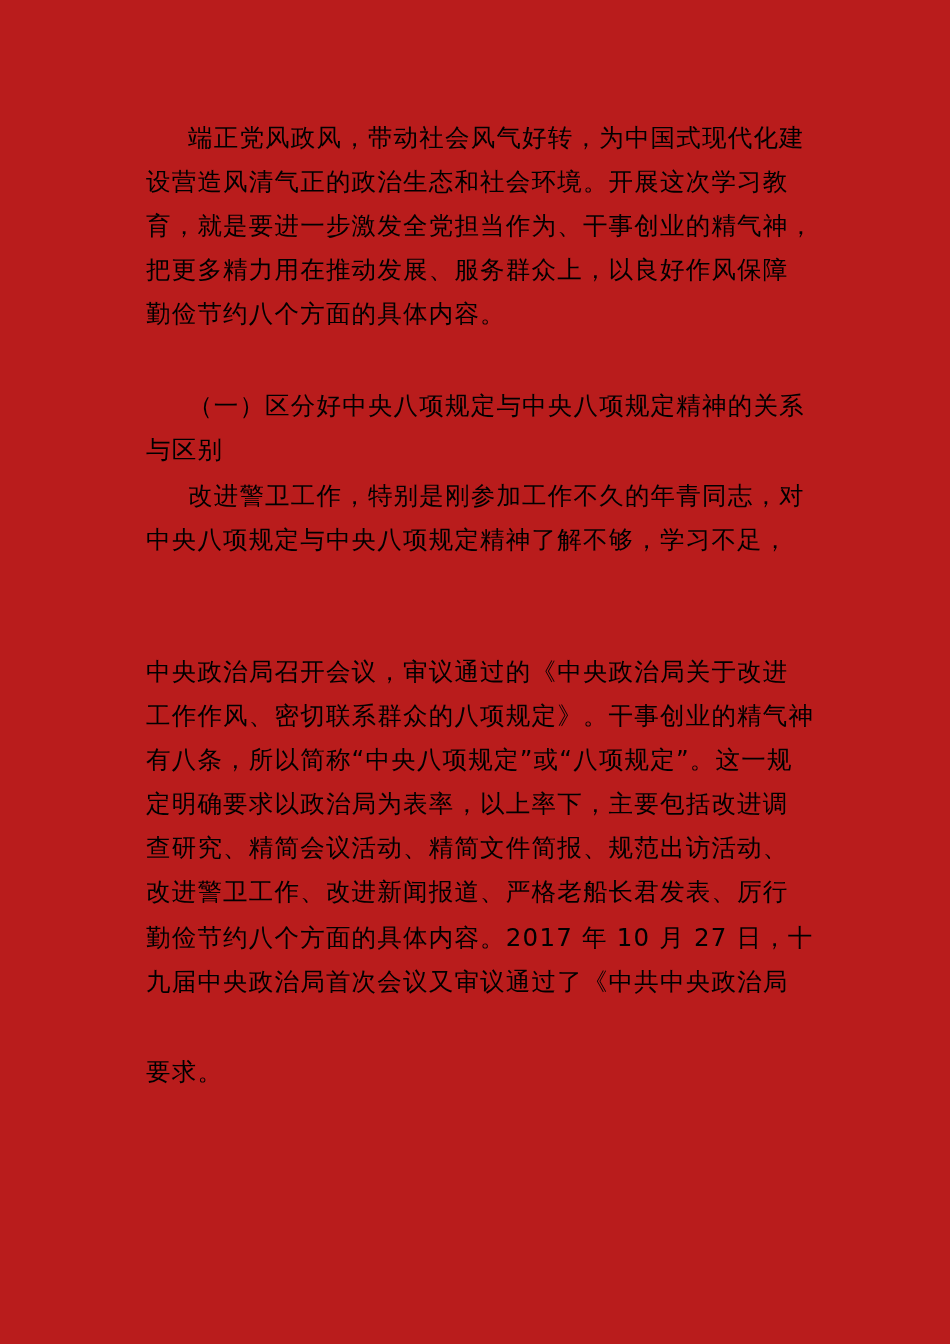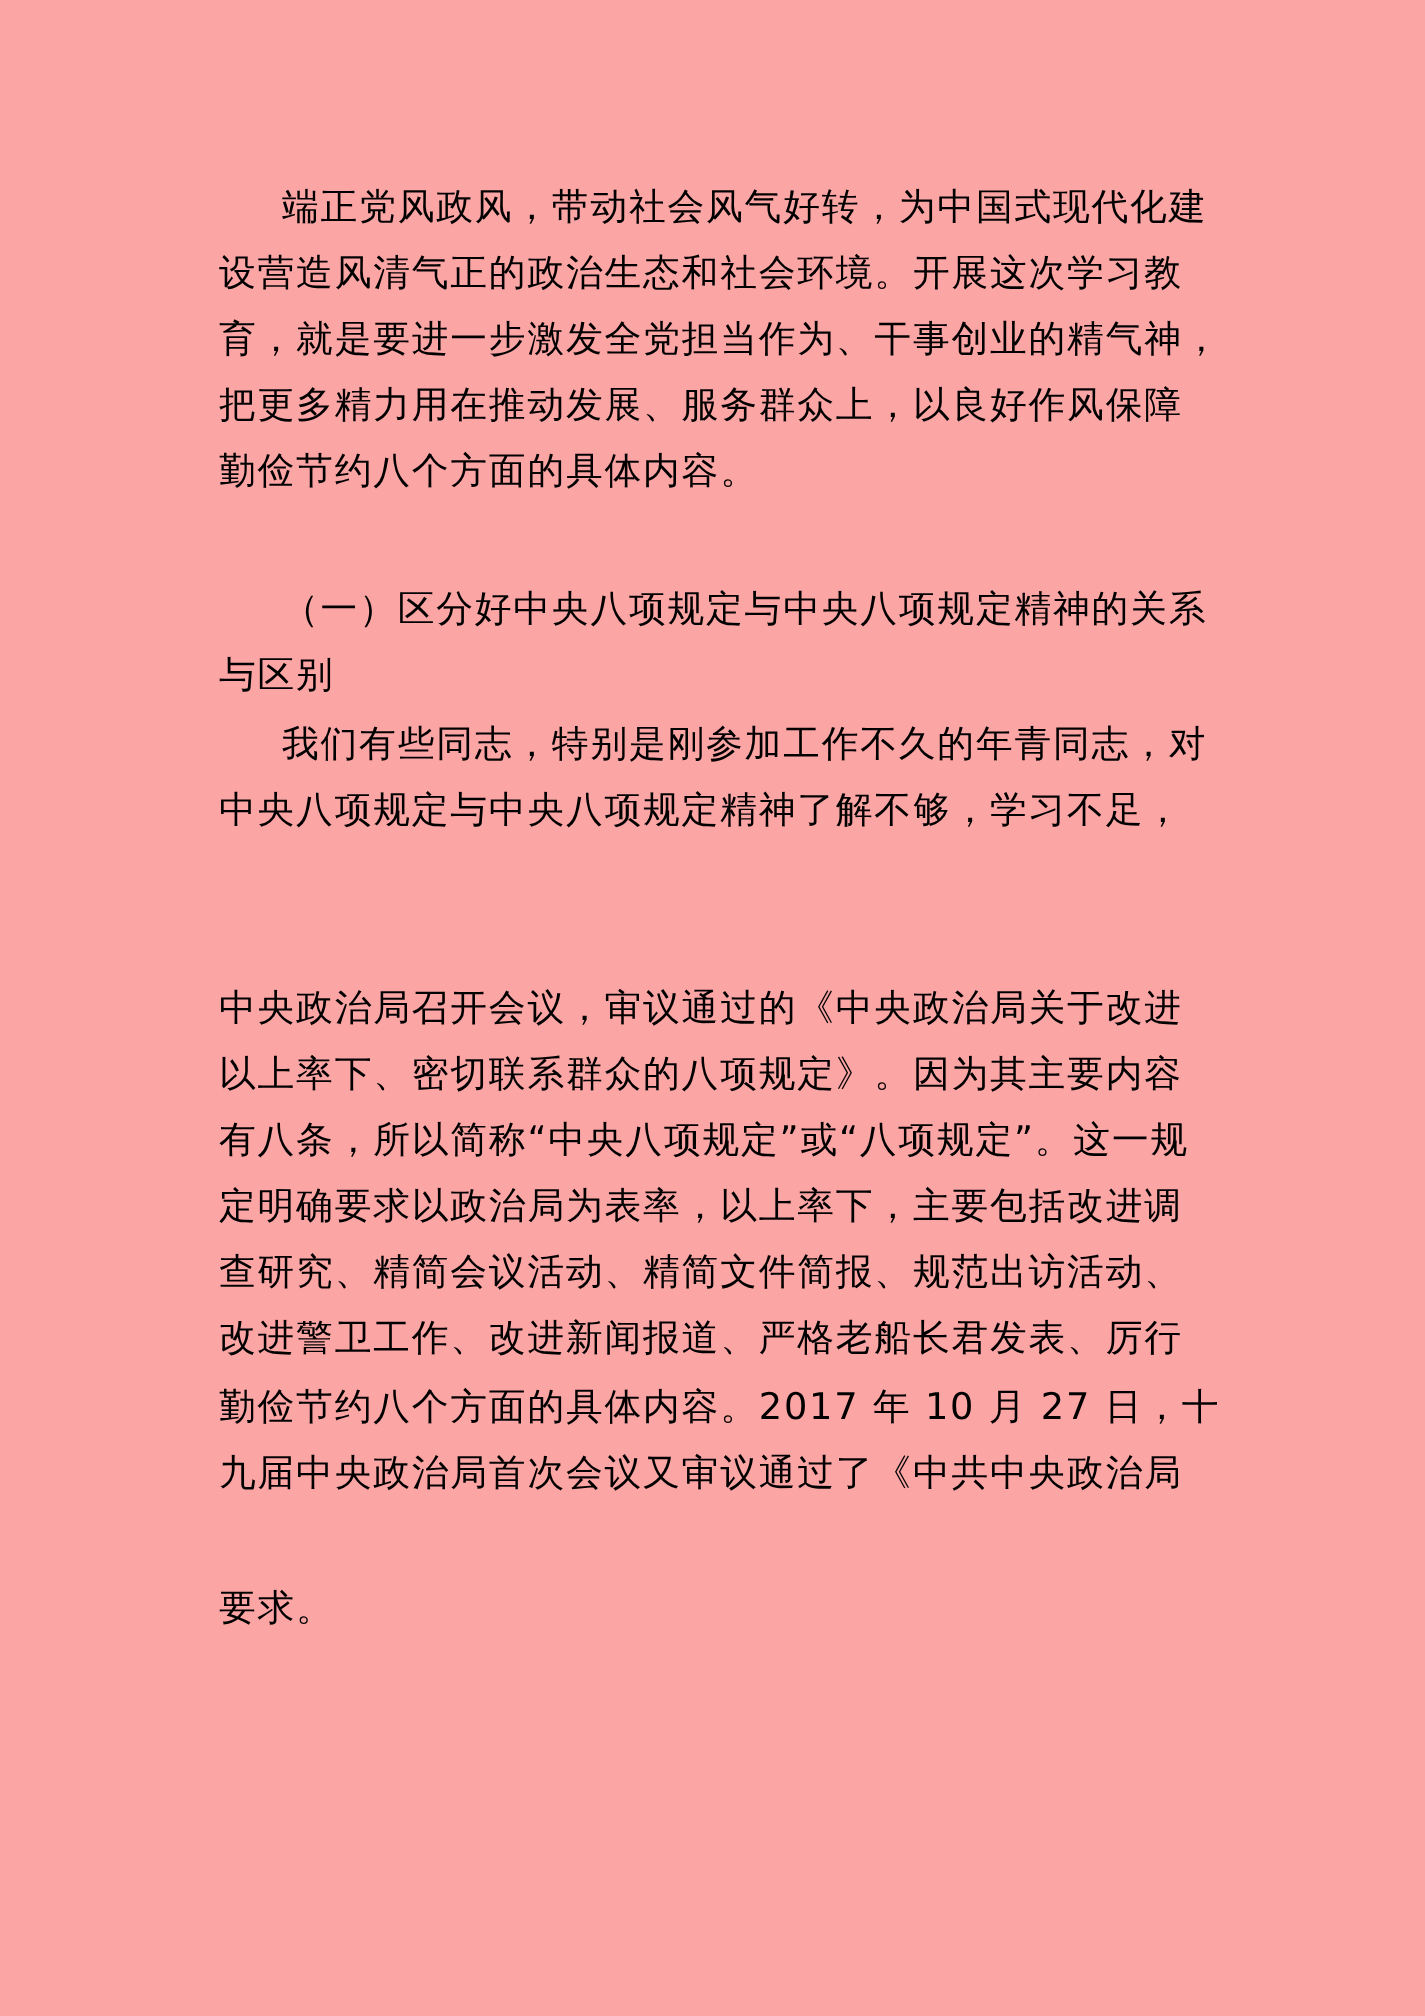--- a/index.html
+++ b/index.html
@@ -14,21 +14,21 @@
       overflow: hidden;
       font-family: "DejaVu Sans", "Liberation Sans", sans-serif;
       color: #000000;
     }
     .page {
       position: absolute;
       left: 0;
       top: 0;
       width: 950px;
       height: 1344px;
-      background: #fca5a5;
+      background: #b91c1c;
     }
     .line {
       position: absolute;
       left: 146px;
       white-space: nowrap;
       font-size: 24.5px;
       line-height: 30px;
       height: 30px;
       letter-spacing: 1.2px;
     }
@@ -42,24 +42,24 @@
   <div class="line indent" style="top:123px">端正党风政风，带动社会风气好转，为中国式现代化建</div>
   <div class="line" style="top:167px">设营造风清气正的政治生态和社会环境。开展这次学习教</div>
   <div class="line" style="top:211px">育，就是要进一步激发全党担当作为、干事创业的精气神，</div>
   <div class="line" style="top:255px">把更多精力用在推动发展、服务群众上，以良好作风保障</div>
   <div class="line" style="top:299px">勤俭节约八个方面的具体内容。</div>
 
 
   <div class="line indent" style="top:391px">（一）区分好中央八项规定与中央八项规定精神的关系</div>
   <div class="line" style="top:435px">与区别</div>
 
-  <div class="line indent" style="top:481px">我们有些同志，特别是刚参加工作不久的年青同志，对</div>
+  <div class="line indent" style="top:481px">改进警卫工作，特别是刚参加工作不久的年青同志，对</div>
   <div class="line" style="top:525px">中央八项规定与中央八项规定精神了解不够，学习不足，</div>
   <div class="line" style="top:657px">中央政治局召开会议，审议通过的《中央政治局关于改进</div>
-  <div class="line" style="top:701px">以上率下、密切联系群众的八项规定》。因为其主要内容</div>
+  <div class="line" style="top:701px">工作作风、密切联系群众的八项规定》。干事创业的精气神</div>
   <div class="line" style="top:745px">有八条，所以简称“中央八项规定”或“八项规定”。这一规</div>
   <div class="line" style="top:789px">定明确要求以政治局为表率，以上率下，主要包括改进调</div>
   <div class="line" style="top:833px">查研究、精简会议活动、精简文件简报、规范出访活动、</div>
   <div class="line" style="top:877px">改进警卫工作、改进新闻报道、严格老船长君发表、厉行</div>
   <div class="line" style="top:923px">勤俭节约八个方面的具体内容。2017 年 10 月 27 日，十</div>
   <div class="line" style="top:967px">九届中央政治局首次会议又审议通过了《中共中央政治局</div>
   <div class="line" style="top:1057px">要求。</div>
 </div>
 
 </body></html>

